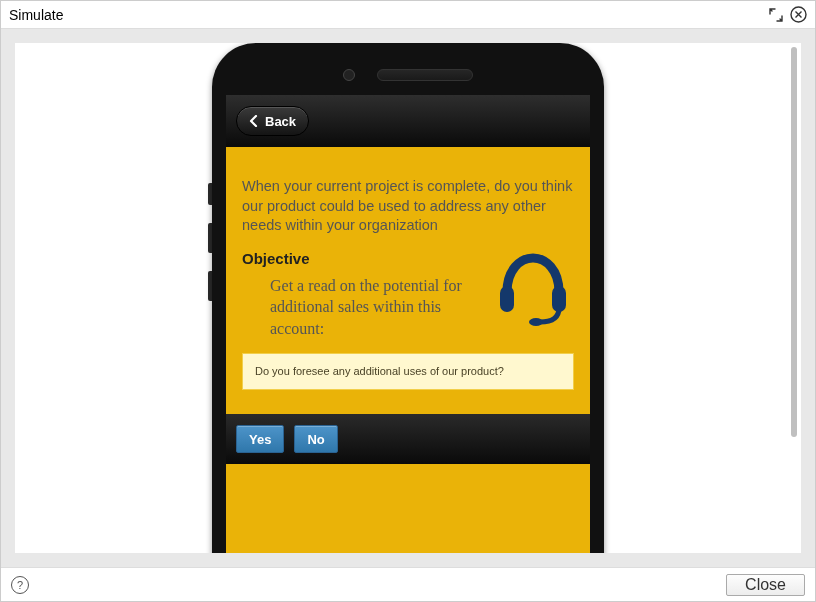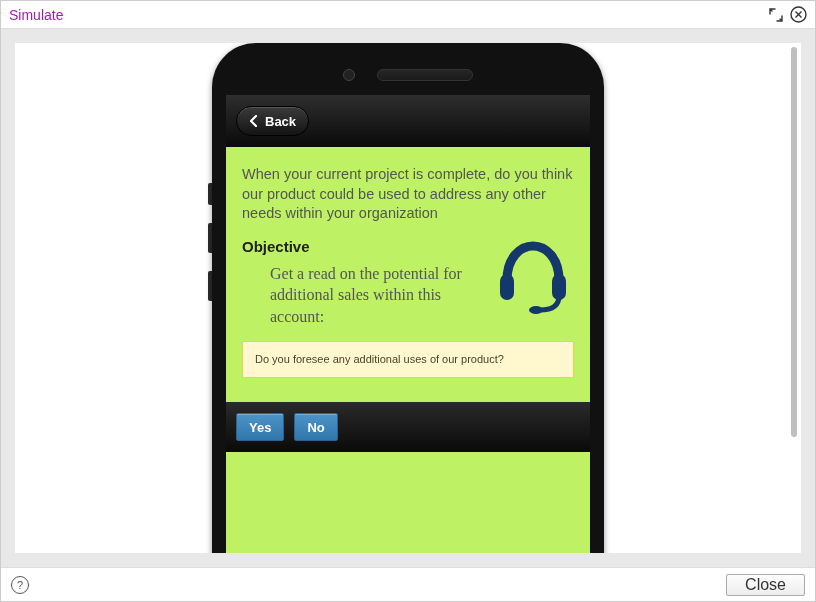--- a/index.html
+++ b/index.html
@@ -1,47 +1,47 @@
 <!DOCTYPE html>
 <html><head>
 <meta charset="utf-8">
 <style>
 * { box-sizing: border-box; margin: 0; padding: 0; }
 body { font-family: Arial, Helvetica, sans-serif; font-size: 13px; color: #333; background: #fff; width: 816px; height: 602px; overflow: hidden; }
 
 .window { width: 816px; height: 602px; display: flex; flex-direction: column; border: 1px solid #ccc; }
 
 .titlebar { height: 28px; display: flex; align-items: center; padding: 0 8px; border-bottom: 1px solid #ddd; }
-.titlebar .title { font-size: 14px; font-weight: normal; color: #a21caf; }
+.titlebar .title { font-size: 14px; font-weight: normal; color: #000000; }
 .titlebar .spacer { flex: 1; }
 .titlebar .tb-icon { width: 17px; height: 17px; display: flex; align-items: center; justify-content: center; margin-left: 6px; cursor: pointer; }
 
 .content-area { flex: 1; background: #e8e8e8; padding: 14px; position: relative; overflow: hidden; }
 .white-panel { background: #fff; width: 100%; height: 100%; position: relative; overflow: hidden; }
 .vscroll { position: absolute; right: 4px; top: 4px; width: 6px; height: 390px; background: #bfbfbf; border-radius: 3px; }
 
 .phone { position: absolute; left: 50%; transform: translateX(-50%); top: 0; width: 392px; }
 .phone-body { background: #111; border-radius: 44px 44px 0 0; padding: 26px 14px 0 14px; position: relative; height: 540px; box-shadow: 0 2px 6px rgba(0,0,0,0.4); }
 .phone-side-btns-left { position: absolute; left: -4px; top: 140px; width: 4px; }
 .side-btn { background: #2b2b2b; width: 4px; border-radius: 2px 0 0 2px; margin-bottom: 18px; }
 .side-btn.s1 { height: 22px; }
 .side-btn.s2 { height: 30px; }
 .side-btn.s3 { height: 30px; }
 .phone-top { display: flex; align-items: center; justify-content: center; gap: 22px; padding-bottom: 14px; }
 .camera { width: 12px; height: 12px; border-radius: 50%; background: #222; border: 1px solid #444; }
 .speaker { width: 96px; height: 12px; border-radius: 6px; background: linear-gradient(#262626,#1a1a1a); border: 1px solid #333; }
 
-.screen { background: #bef264; width: 100%; height: 470px; overflow: hidden; }
+.screen { background: #eab308; width: 100%; height: 470px; overflow: hidden; }
 .nav { height: 52px; background: linear-gradient(#2e2e2e,#0a0a0a); display: flex; align-items: center; padding: 0 10px; gap: 8px; }
 .nav .spacer { flex: 1; }
 .pill { background: linear-gradient(#3a3a3a,#141414); border: 1px solid #000; border-radius: 16px; height: 30px; display: flex; align-items: center; padding: 0 12px; color: #fff; font-weight: bold; font-size: 13px; gap: 6px; cursor: pointer; box-shadow: inset 0 1px 0 rgba(255,255,255,0.15); }
 .pill svg, .pill .ico { display: block; }
 
 .page { padding: 18px 16px 0 16px; }
-.question { color: #555; font-size: 14.5px; line-height: 1.35; }
+.question { color: #555; font-size: 14.5px; line-height: 1.35; margin-top: 12px; }
 .row-obj { display: flex; justify-content: center; align-items: flex-start; margin-top: 14px; gap: 10px; }
 .obj-left { flex: 1; }
 .obj-title { font-weight: bold; font-size: 15px; color: #222; margin-bottom: 8px; }
 .obj-text { color: #555; font-size: 16px; line-height: 1.35; padding-left: 28px; font-family: Liberation Serif, serif; }
 
 .prompt-box { margin: 14px 0 0 0; background: #fff8cf; border: 1px solid #f2cf4a; padding: 10px 12px; color: #4a4327; font-size: 11px; line-height: 1.35; }
 
 .action-bar { background: linear-gradient(#2a2a2a,#0a0a0a); height: 50px; display: flex; align-items: center; padding: 0 10px; gap: 10px; margin-top: 24px; }
 .btn-blue { background: linear-gradient(#4d94c9,#2f77ab); color: #fff; border: 1px solid #2a6291; height: 28px; padding: 0 12px; font-weight: bold; font-size: 13px; cursor: pointer; border-radius: 2px; box-shadow: inset 0 1px 0 rgba(255,255,255,0.25); }
 

